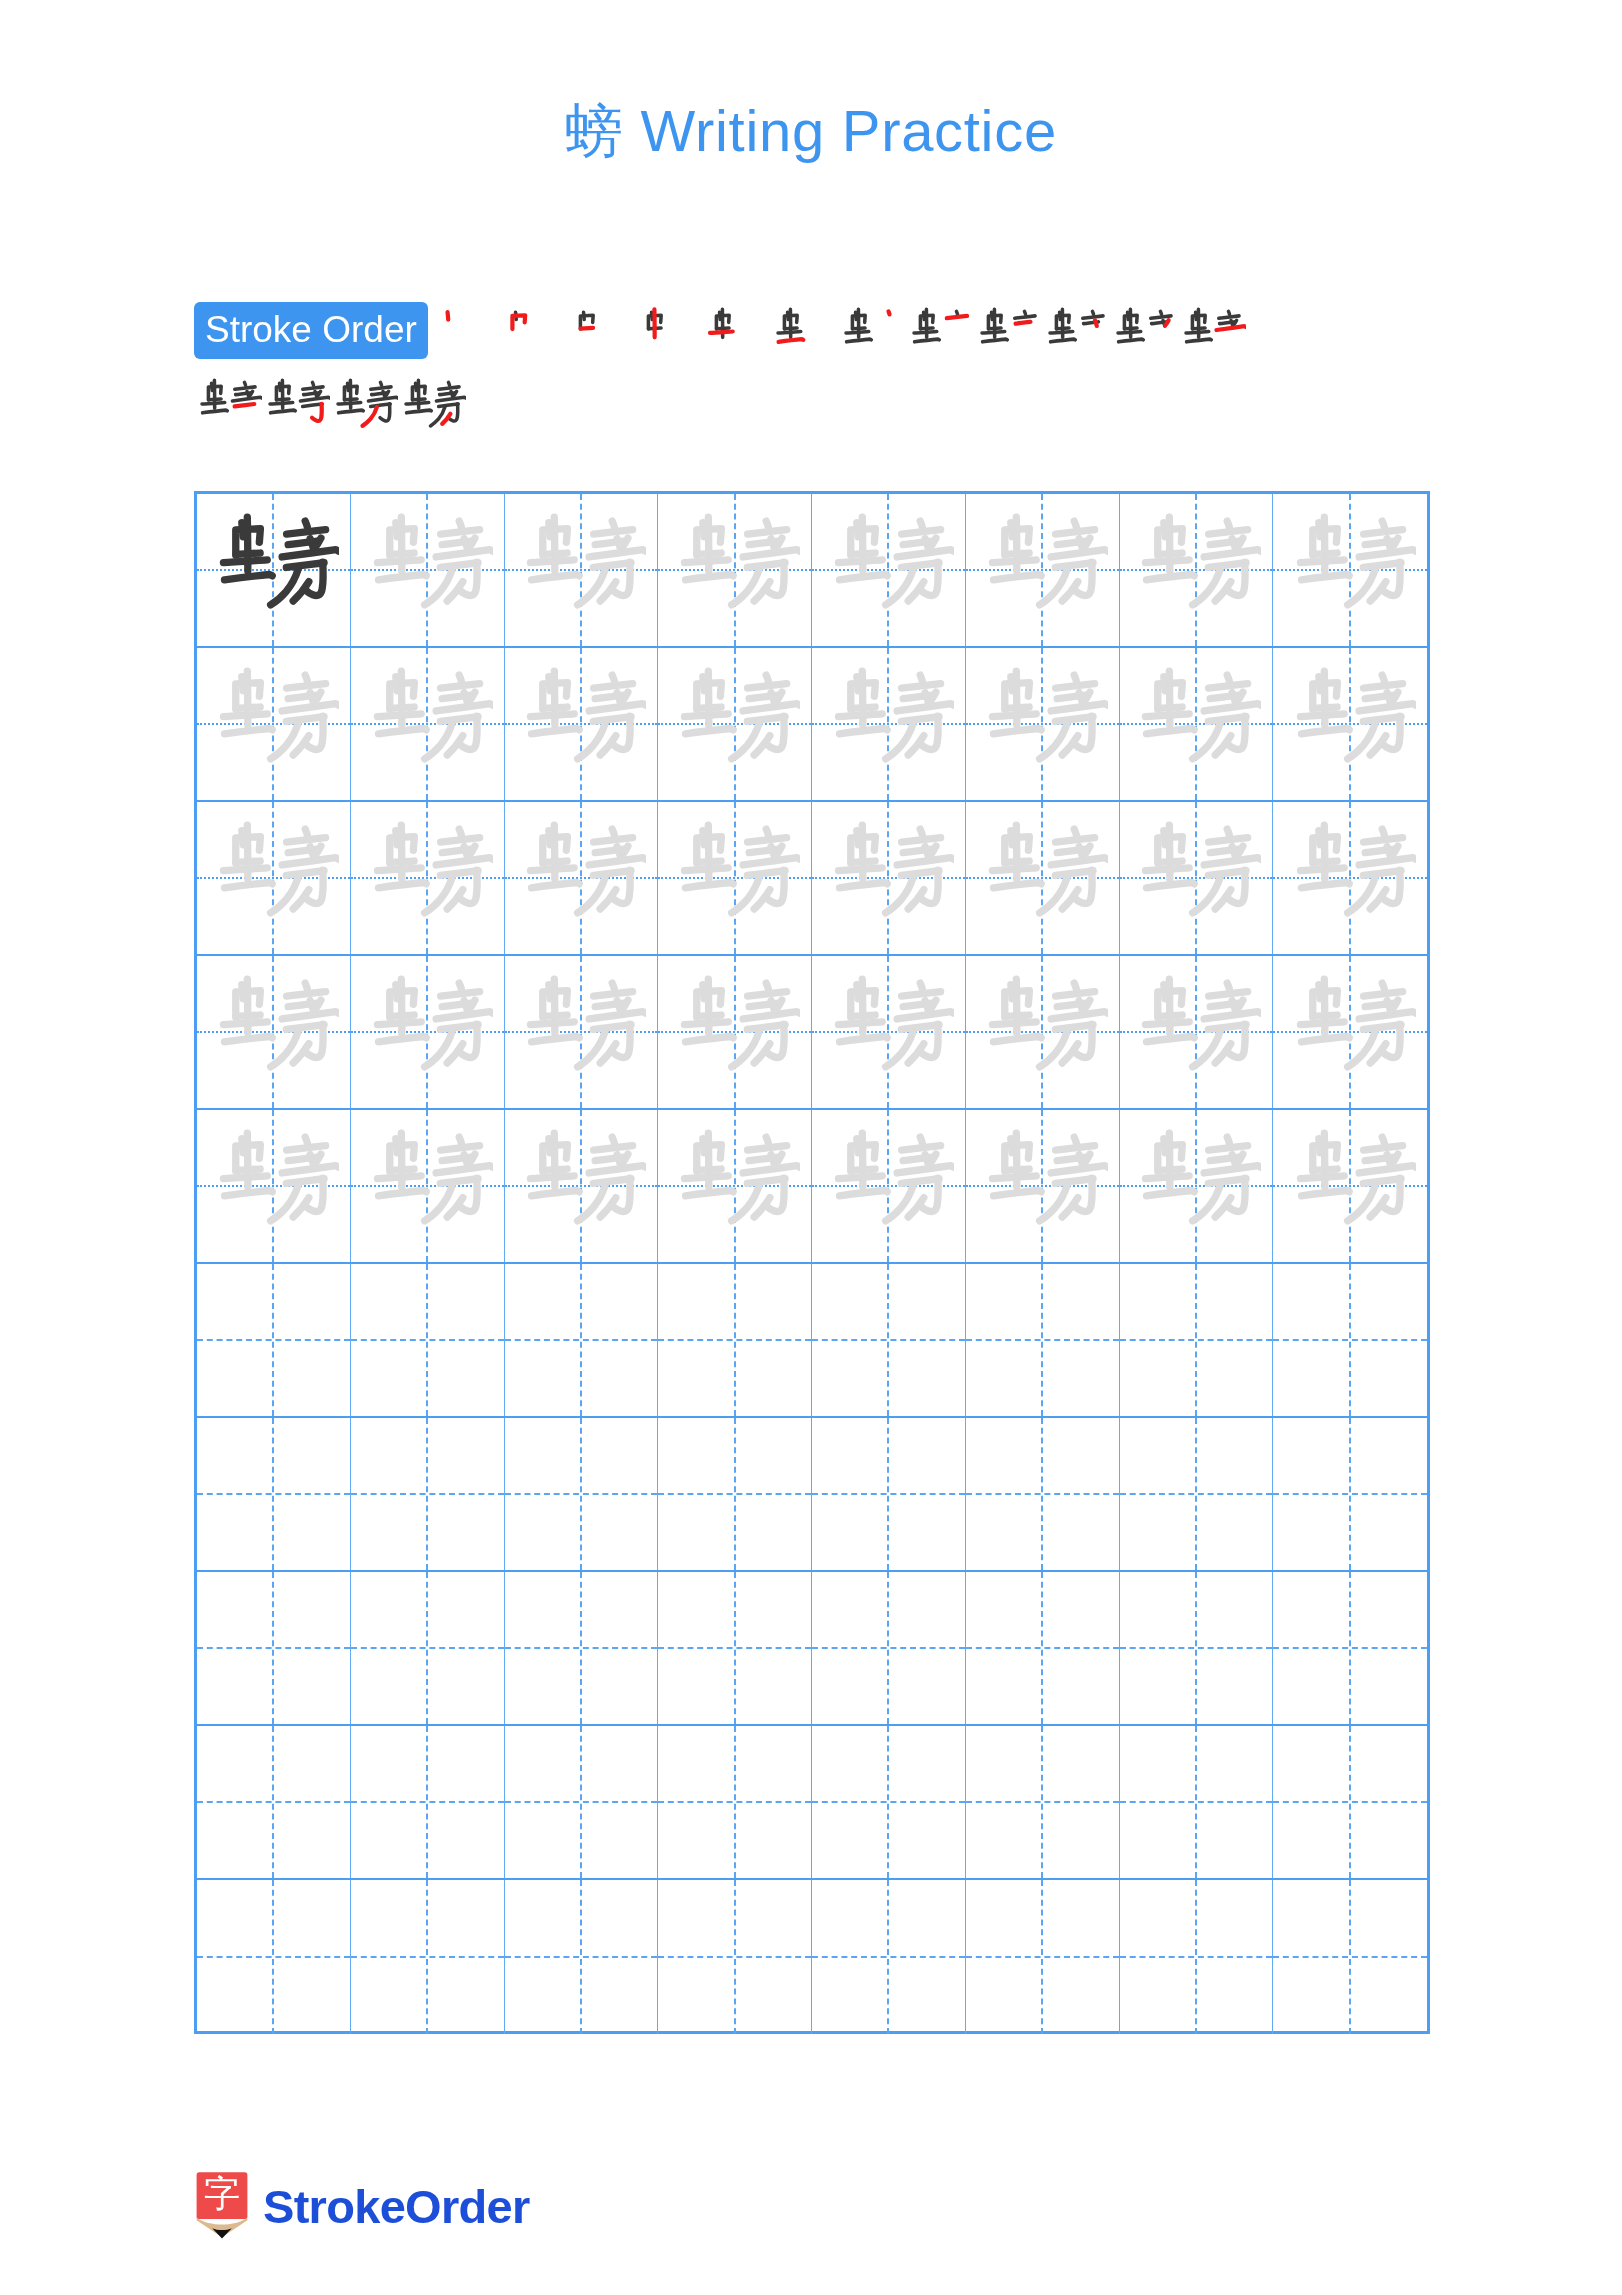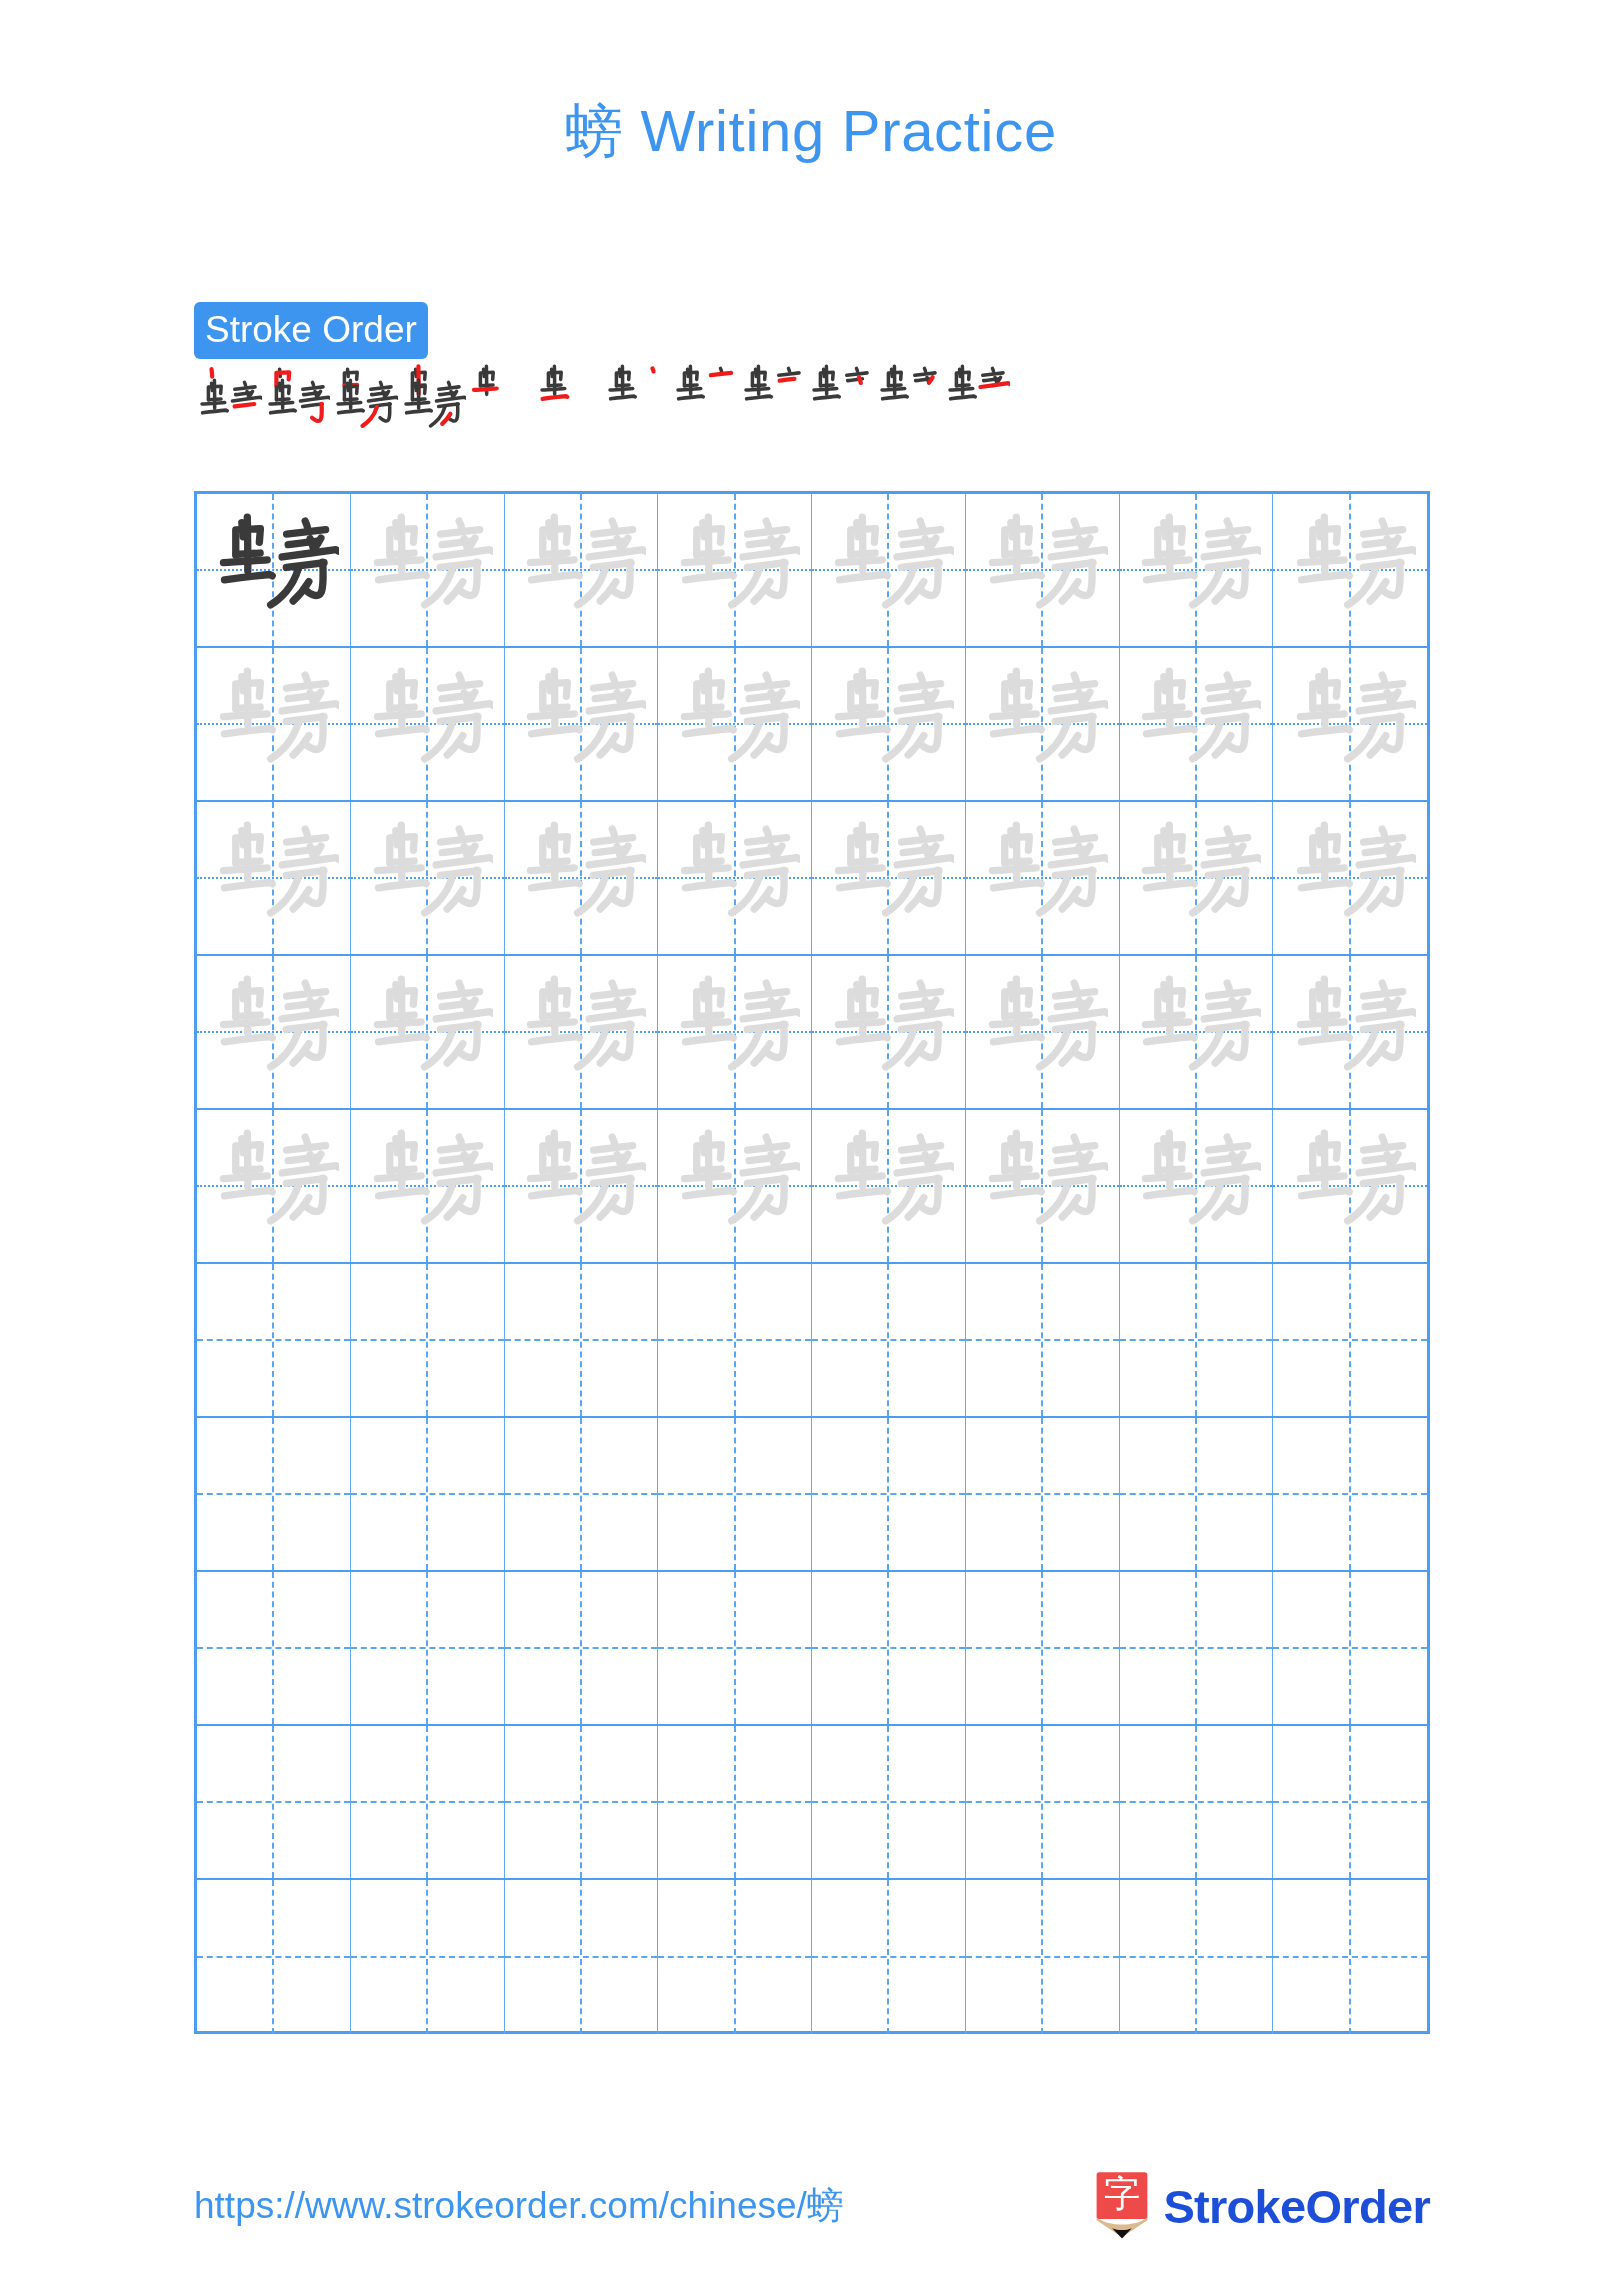--- a/index.html
+++ b/index.html
@@ -31,21 +31,20 @@
   
   #stroke-section {
     position: absolute;
     top: 302px; left: 194px;
     width: 1243px;
   }
   .stroke-line {
     display: flex;
     align-items: flex-start;
     height: 68px;
-    flex-direction: column;
   }
   #stroke-order-badge {
     display: inline-block;
     background: #3d95f0;
     color: #ffffff;
     font-size: 37px;
     line-height: 1;
     padding: 8.5px 11px 11.8px 11px;
     border-radius: 5.9px;
     white-space: nowrap;
@@ -1510,21 +1509,20 @@
         <div class="cross-h"></div>
       </div>
       <div class="grid-cell last-col">
         <div class="cross-v"></div>
         <div class="cross-h"></div>
       </div>
     </div>
   </div>
 
 <div id="footer">
-  <a id="footer-url" style="text-decoration:none;">https://www.strokeorder.com/chinese/螃</a>
   <div id="brand">
     <div id="brand-logo"><svg viewBox="0 0 86 104" width="56" height="68">
           <rect x="4" y="0" width="78" height="72" rx="4" fill="#ef4a4a"></rect>
           <path d="M4 70 C 24 84 62 84 82 70 L 82 74 L 43 100 L 4 74 Z" fill="#dcb98e"></path>
           <path d="M28 86 L 43 102 L 58 86 C 50 90 36 90 28 86 Z" fill="#111111"></path>
           <text x="43" y="52" text-anchor="middle" font-size="56" font-family="&quot;DejaVu Sans&quot;, sans-serif" fill="#ffffff">字</text>
         </svg></div>
     <div id="brand-name">StrokeOrder</div>
   </div>
 </div>

